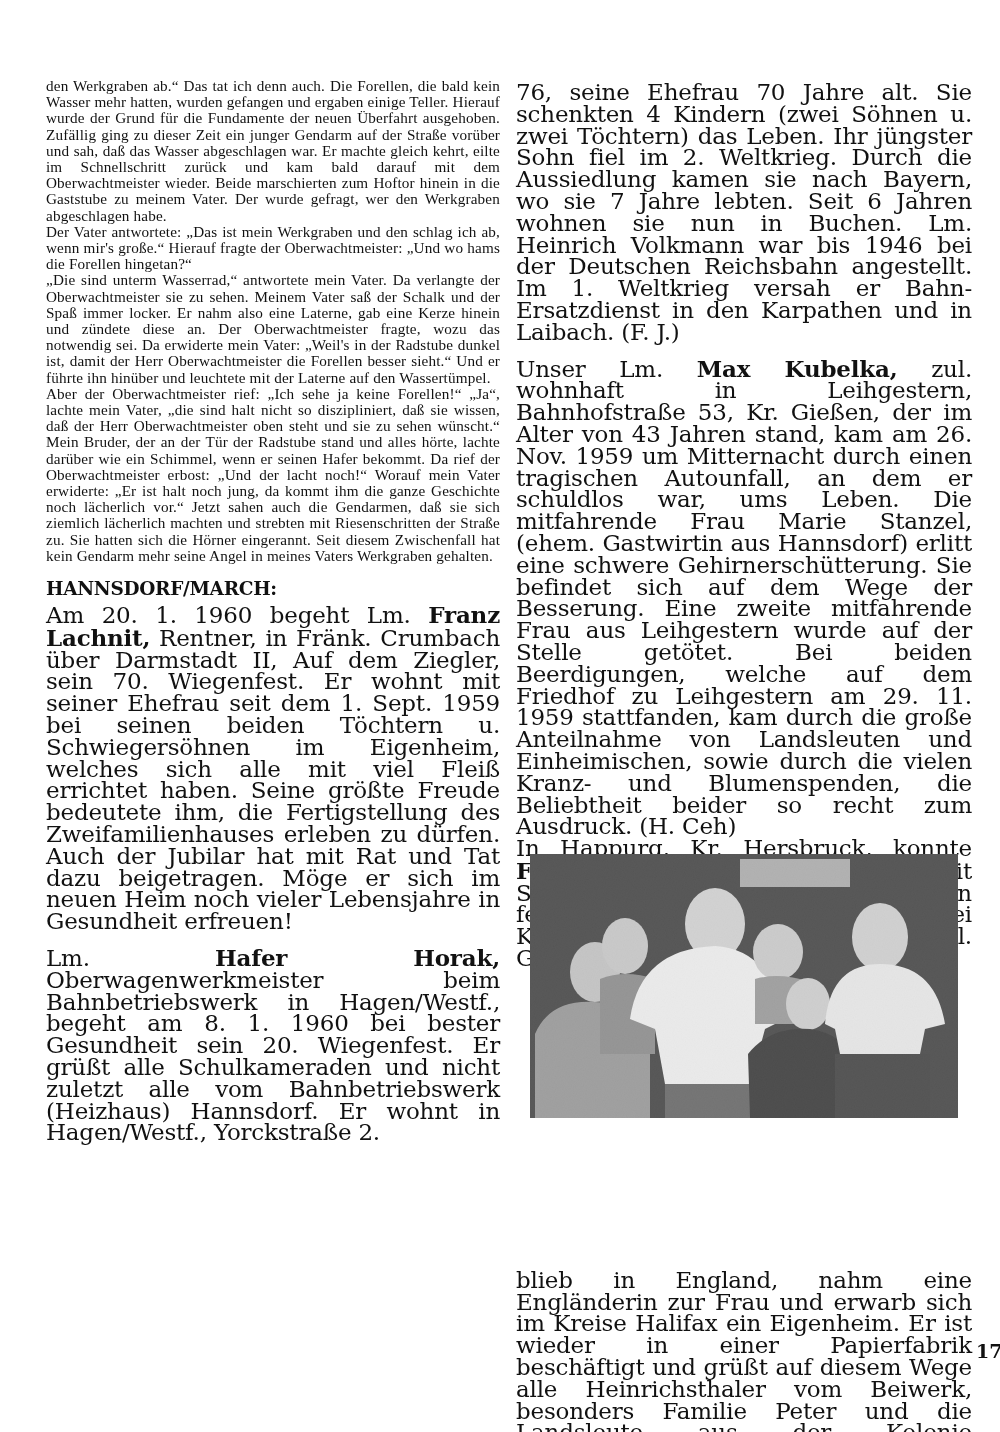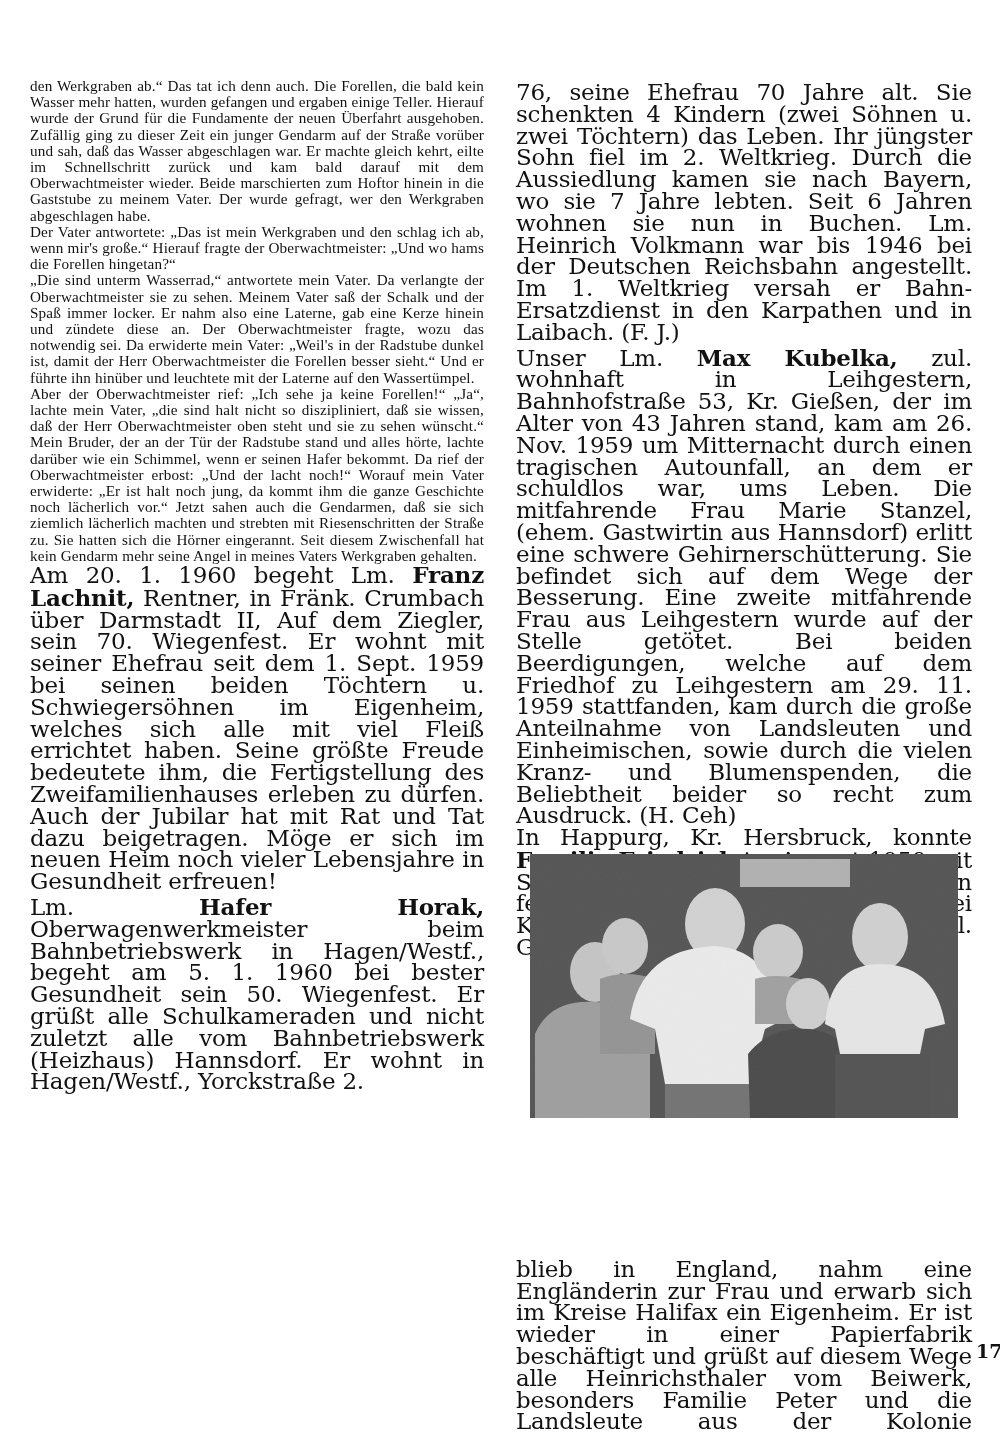--- a/index.html
+++ b/index.html
@@ -1,21 +1,21 @@
 <!DOCTYPE html>
 <html><head>
   <meta charset="utf-8">
   <style>
     html, body { margin: 0; padding: 0; background: #ffffff; }
     body {
       width: 1000px; height: 1432px; position: relative; overflow: hidden;
       color: #111;
     }
     .col { position: absolute; }
-    .col-left { left: 30px; top: 78px; width: 454px; }
+    .col-left { left: 46px; top: 78px; width: 454px; }
     .col-right { left: 516px; top: 82px; width: 456px; }
 
     .small {
       font-family: "Liberation Serif", serif;
       font-size: 15.2px;
       line-height: 16.2px;
       text-align: justify;
       letter-spacing: 0.15px;
       margin: 0;
     }
@@ -28,45 +28,46 @@
       letter-spacing: -0.2px;
     }
     .heading {
       font-family: "DejaVu Serif", serif;
       font-weight: bold;
       font-size: 18.5px;
       line-height: 22px;
       margin: 14px 0 4px 0;
       letter-spacing: -0.3px;
     }
-    .para-gap { margin-top: 3px; }
+    .para-gap { margin-top: 14px; }
     b { font-weight: bold; }
 
     .photo {
       position: absolute; left: 530px; top: 854px; width: 428px; height: 264px;
       background: #1a1a1a; overflow: hidden;
     }
     .page-number {
       position: absolute; left: 952px; top: 1340px;
       font-family: "DejaVu Serif", serif; font-weight: bold; font-size: 19px; margin-left: 24px;
     }
   </style>
 </head>
 <body>
 
 <div class="col col-left">
   <p class="small">den Werkgraben ab.“ Das tat ich denn auch. Die Forellen, die bald kein Wasser mehr hatten, wurden gefangen und ergaben einige Teller. Hierauf wurde der Grund für die Fundamente der neuen Überfahrt ausgehoben. Zufällig ging zu dieser Zeit ein junger Gendarm auf der Straße vorüber und sah, daß das Wasser abgeschlagen war. Er machte gleich kehrt, eilte im Schnellschritt zurück und kam bald darauf mit dem Oberwachtmeister wieder. Beide marschierten zum Hoftor hinein in die Gaststube zu meinem Vater. Der wurde gefragt, wer den Werkgraben abgeschlagen habe.</p>
   <p class="small">Der Vater antwortete: „Das ist mein Werkgraben und den schlag ich ab, wenn mir's große.“ Hierauf fragte der Oberwachtmeister: „Und wo hams die Forellen hingetan?“</p>
   <p class="small">„Die sind unterm Wasserrad,“ antwortete mein Vater. Da verlangte der Oberwachtmeister sie zu sehen. Meinem Vater saß der Schalk und der Spaß immer locker. Er nahm also eine Laterne, gab eine Kerze hinein und zündete diese an. Der Oberwachtmeister fragte, wozu das notwendig sei. Da erwiderte mein Vater: „Weil's in der Radstube dunkel ist, damit der Herr Oberwachtmeister die Forellen besser sieht.“ Und er führte ihn hinüber und leuchtete mit der Laterne auf den Wassertümpel.</p>
   <p class="small">Aber der Oberwachtmeister rief: „Ich sehe ja keine Forellen!“ „Ja“, lachte mein Vater, „die sind halt nicht so diszipliniert, daß sie wissen, daß der Herr Oberwachtmeister oben steht und sie zu sehen wünscht.“ Mein Bruder, der an der Tür der Radstube stand und alles hörte, lachte darüber wie ein Schimmel, wenn er seinen Hafer bekommt. Da rief der Oberwachtmeister erbost: „Und der lacht noch!“ Worauf mein Vater erwiderte: „Er ist halt noch jung, da kommt ihm die ganze Geschichte noch lächerlich vor.“ Jetzt sahen auch die Gendarmen, daß sie sich ziemlich lächerlich machten und strebten mit Riesenschritten der Straße zu. Sie hatten sich die Hörner eingerannt. Seit diesem Zwischenfall hat kein Gendarm mehr seine Angel in meines Vaters Werkgraben gehalten.</p>
 
+  <h2 class="heading">HANNSDORF/MARCH:</h2>
 
   <p class="big"><span>Am 20. 1. 1960 begeht Lm. </span><b>Franz Lachnit,</b><span> Rentner, in Fränk. Crumbach über Darmstadt II, Auf dem Ziegler, sein 70. Wiegenfest. Er wohnt mit seiner Ehefrau seit dem 1. Sept. 1959 bei seinen beiden Töchtern u. Schwiegersöhnen im Eigenheim, welches sich alle mit viel Fleiß errichtet haben. Seine größte Freude bedeutete ihm, die Fertigstellung des Zweifamilienhauses erleben zu dürfen. Auch der Jubilar hat mit Rat und Tat dazu beigetragen. Möge er sich im neuen Heim noch vieler Lebensjahre in Gesundheit erfreuen!</span></p>
 
-  <p class="big para-gap"><span>Lm. </span><b>Hafer Horak,</b><span> Oberwagenwerkmeister beim Bahnbetriebswerk in Hagen/Westf., begeht am 5. 1. 1960 bei bester Gesundheit sein 50. Wiegenfest. Er grüßt alle Schulkameraden und nicht zuletzt alle vom Bahnbetriebswerk (Heizhaus) Hannsdorf. Er wohnt in Hagen/Westf., Yorckstraße 2.</span></p>
+  <p class="big para-gap"><span>Lm. </span><b>Hafer Horak,</b><span> Oberwagenwerkmeister beim Bahnbetriebswerk in Hagen/Westf., begeht am 8. 1. 1960 bei bester Gesundheit sein 20. Wiegenfest. Er grüßt alle Schulkameraden und nicht zuletzt alle vom Bahnbetriebswerk (Heizhaus) Hannsdorf. Er wohnt in Hagen/Westf., Yorckstraße 2.</span></p>
 
 </div>
 
 <div class="col col-right">
   <p class="big">76, seine Ehefrau 70 Jahre alt. Sie schenkten 4 Kindern (zwei Söhnen u. zwei Töchtern) das Leben. Ihr jüngster Sohn fiel im 2. Weltkrieg. Durch die Aussiedlung kamen sie nach Bayern, wo sie 7 Jahre lebten. Seit 6 Jahren wohnen sie nun in Buchen. Lm. Heinrich Volkmann war bis 1946 bei der Deutschen Reichsbahn angestellt. Im 1. Weltkrieg versah er Bahn-Ersatzdienst in den Karpathen und in Laibach. (F. J.)</p>
 
   <p class="big para-gap"><span>Unser Lm. </span><b>Max Kubelka,</b><span> zul. wohnhaft in Leihgestern, Bahnhofstraße 53, Kr. Gießen, der im Alter von 43 Jahren stand, kam am 26. Nov. 1959 um Mitternacht durch einen tragischen Autounfall, an dem er schuldlos war, ums Leben. Die mitfahrende Frau Marie Stanzel, (ehem. Gastwirtin aus Hannsdorf) erlitt eine schwere Gehirnerschütterung. Sie befindet sich auf dem Wege der Besserung. Eine zweite mitfahrende Frau aus Leihgestern wurde auf der Stelle getötet. Bei beiden Beerdigungen, welche auf dem Friedhof zu Leihgestern am 29. 11. 1959 stattfanden, kam durch die große Anteilnahme von Landsleuten und Einheimischen, sowie durch die vielen Kranz- und Blumenspenden, die Beliebtheit beider so recht zum Ausdruck. (H. Ceh)</span></p>
 
 
   <p class="big"><span>In Happurg, Kr. Hersbruck, konnte </span><b>Familie Friedrich</b><span> im August 1959 mit Sohn Hermann ein frohes Wiedersehen feiern. Hermann Friedrich kam bei Kriegsende in Frankreich in engl. Gefangenschaft. Er</span></p>

